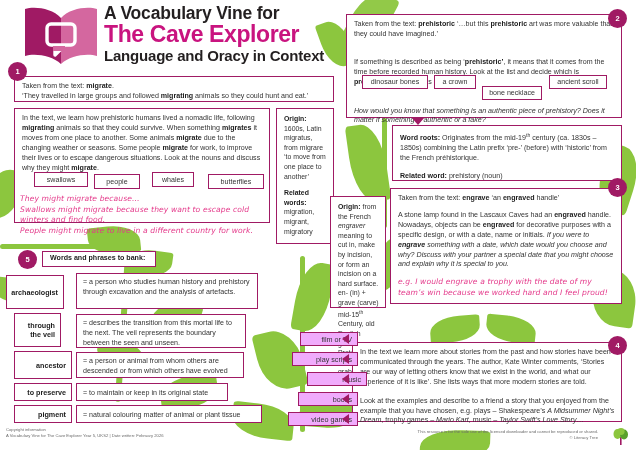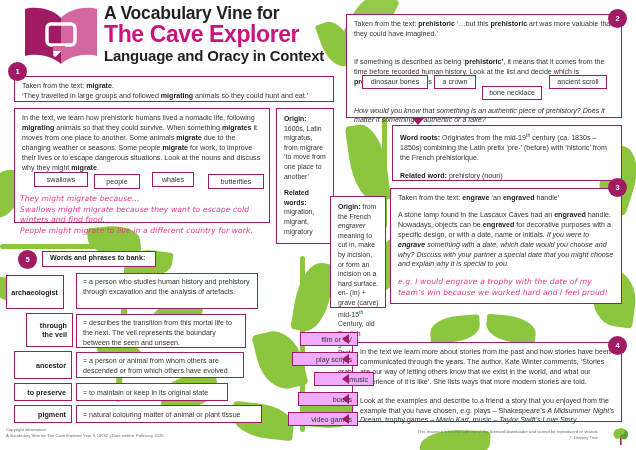--- a/index.html
+++ b/index.html
@@ -218,39 +218,39 @@
       <span>Look at the examples and describe to a friend a story that you enjoyed from the example that you have chosen, e.g. plays – Shakespeare’s </span><i>A Midsummer Night’s Dream</i><span>, trophy games – </span><i>Mario Kart</i><span>, music – </span><i>Taylor Swift’s Love Story</i><span>…</span>
     </div>
   </div>
 
   <div class="media" style="left:300px;top:332px;width:58px;height:14px;">film or TV</div>
   <div class="arrow-l" style="left:342px;top:334px;"></div>
 
   <div class="media" style="left:292px;top:352px;width:66px;height:14px;">play scripts</div>
   <div class="arrow-l" style="left:342px;top:354px;"></div>
 
-  <div class="media" style="left:314px;top:372px;width:60px;height:14px;">music</div>
+  <div class="media" style="left:307px;top:372px;width:60px;height:14px;">music</div>
   <div class="arrow-l" style="left:342px;top:374px;"></div>
 
   <div class="media" style="left:298px;top:392px;width:60px;height:14px;">books</div>
   <div class="arrow-l" style="left:342px;top:394px;"></div>
 
   <div class="media" style="left:288px;top:412px;width:70px;height:14px;">video games</div>
   <div class="arrow-l" style="left:342px;top:414px;"></div>
 
   <div class="badge" style="left:18px;top:250px;">5</div>
 
   <div class="box" style="left:42px;top:251px;width:114px;height:16px;display:flex;align-items:center;padding-left:7px;">
     <span class="txt" style="font-weight:bold;color:#1c1c1c;">Words and phrases to bank:</span>
   </div>
 
   <div class="bank-term" style="left:6px;top:275px;width:58px;height:34px;">archaeologist</div>
   <div class="bank-def" style="left:76px;top:273px;width:182px;height:36px;">= a person who studies human history and prehistory through excavation and the analysis of artefacts.</div>
 
-  <div class="bank-term" style="left:26px;top:313px;width:36px;height:34px;padding-left:40px;">through the veil</div>
+  <div class="bank-term" style="left:14px;top:313px;width:36px;height:34px;padding-left:40px;">through the veil</div>
   <div class="bank-def" style="left:76px;top:314px;width:170px;height:34px;">= describes the transition from this mortal life to the next. The veil represents the boundary between the seen and unseen.</div>
 
   <div class="bank-term" style="left:14px;top:351px;width:58px;height:28px;">ancestor</div>
   <div class="bank-def" style="left:76px;top:352px;width:168px;height:26px;">= a person or animal from whom others are descended or from which others have evolved</div>
 
   <div class="bank-term" style="left:14px;top:383px;width:58px;height:18px;">to preserve</div>
   <div class="bank-def" style="left:76px;top:383px;width:152px;height:18px;padding-top:5px;">= to maintain or keep in its original state</div>
 
   <div class="bank-term" style="left:14px;top:405px;width:58px;height:18px;">pigment</div>
   <div class="bank-def" style="left:76px;top:405px;width:186px;height:18px;padding-top:5px;">= natural colouring matter of animal or plant tissue</div>

